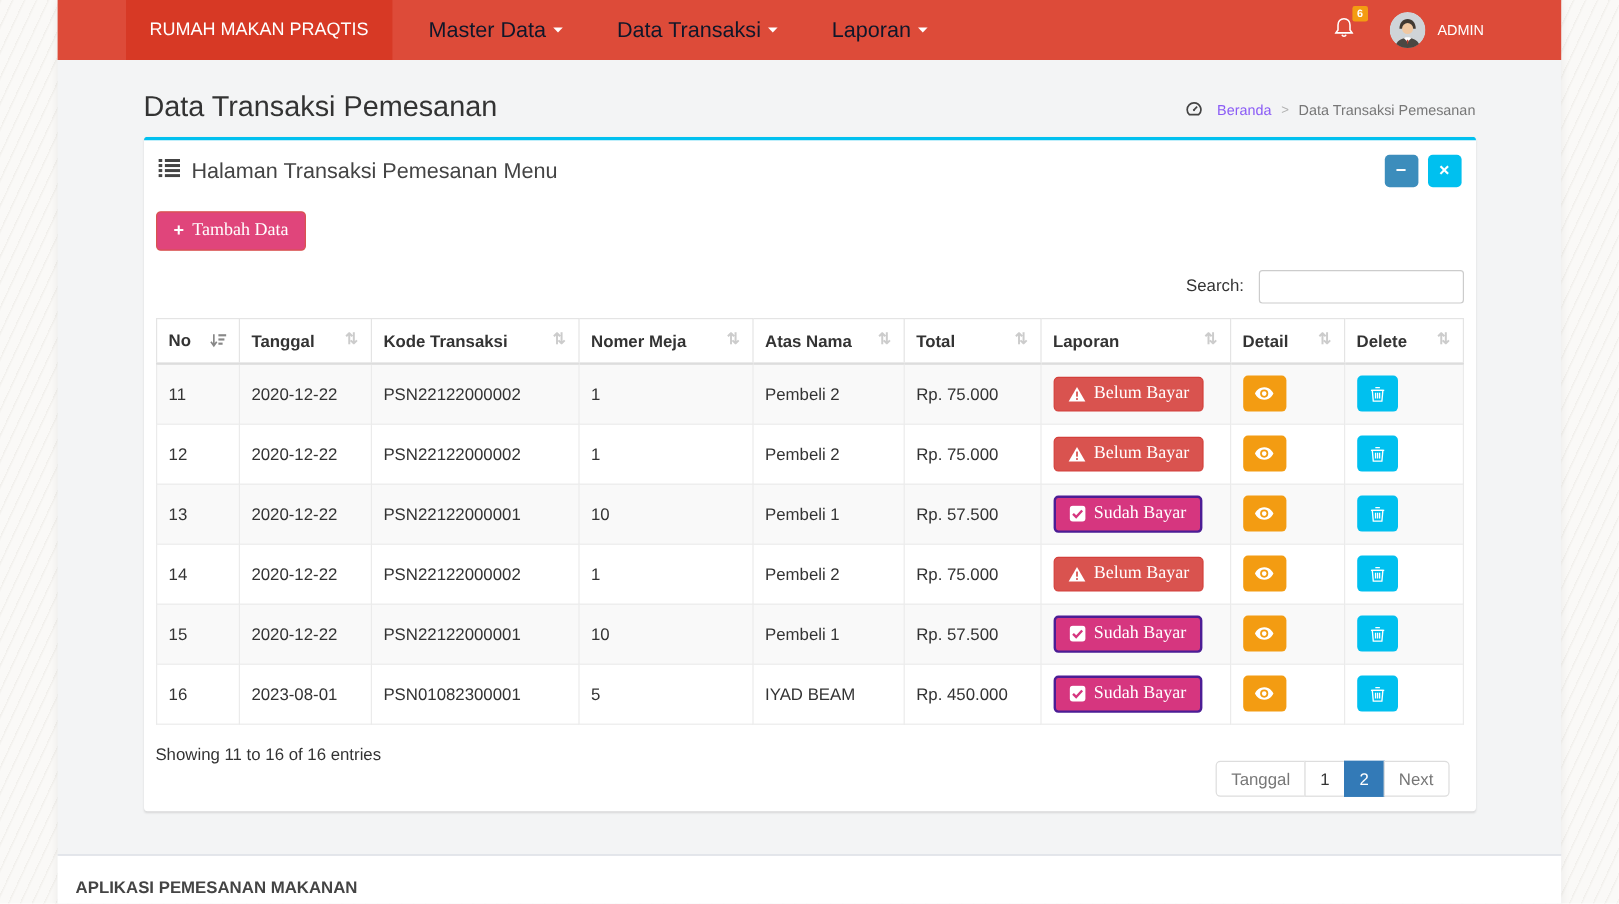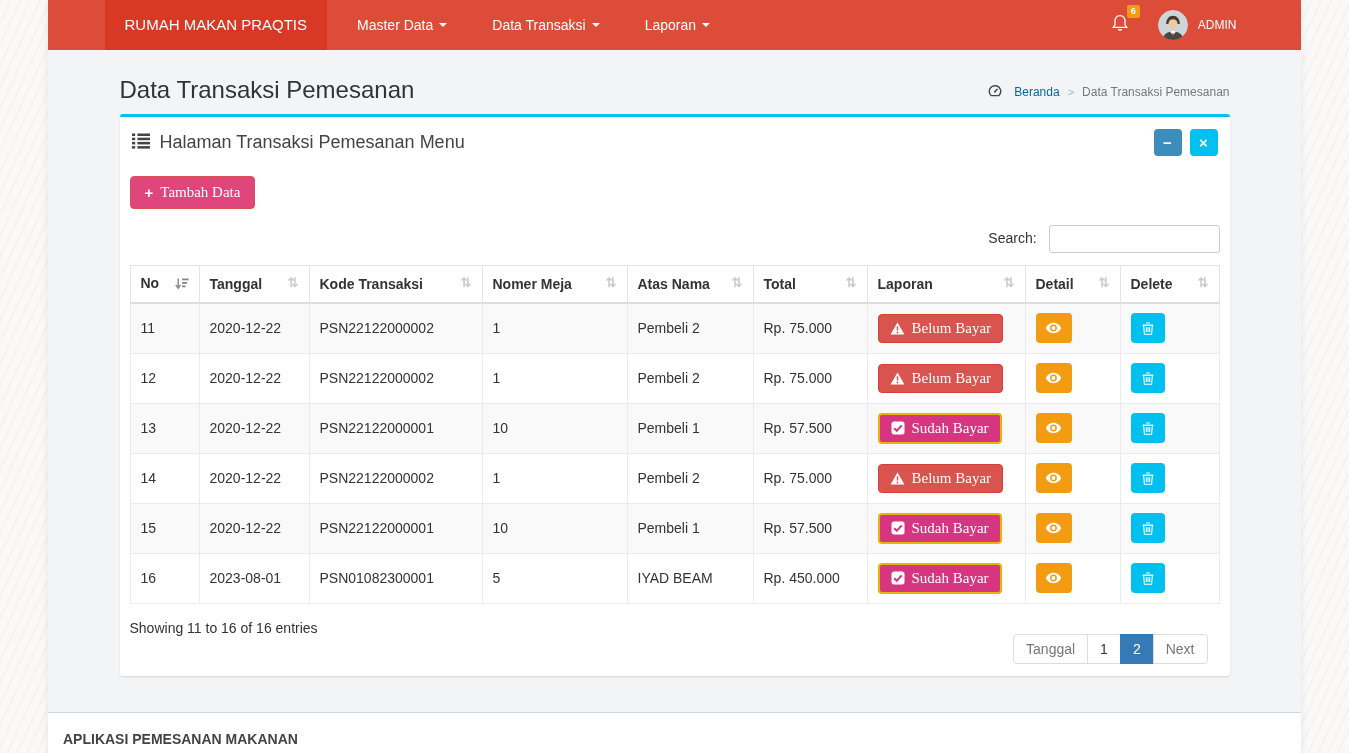--- a/index.html
+++ b/index.html
@@ -11,35 +11,35 @@
       rgba(205,200,190,0.22) 0px, rgba(255,255,255,0) 2px, rgba(255,255,255,0) 9px);
     color:#333;
   }
   .wrapper { width:1253px; margin:0 auto; background:#f3f4f5; min-height:753px; box-shadow:0 0 8px rgba(0,0,0,0.08); }
 
   
   .navbar { height:50px; background:#dd4b39; }
   .navbar-inner { width:1140px; margin:0 auto; height:50px; display:flex; align-items:stretch; }
   .brand { background:#d73925; color:#fff; font-size:15px; line-height:50px; padding:0 20px; text-decoration:none; white-space:nowrap; cursor:pointer; }
   .nav-menus { display:flex; }
-  .nav-item { color:#ffffff; font-size:14px; line-height:50px; padding:0 15px; margin-left:15px; text-decoration:none; cursor:pointer; display:flex; align-items:center; gap:6px; }
+  .nav-item { color:#0f172a; font-size:18px; line-height:50px; padding:0 15px; margin-left:15px; text-decoration:none; cursor:pointer; display:flex; align-items:center; gap:6px; }
   .caret { display:inline-block; width:0; height:0; border-left:4px solid transparent; border-right:4px solid transparent; border-top:4px solid #fff; }
   .nav-right { margin-left:auto; display:flex; align-items:center; gap:26px; padding-right:8px; }
   .bell-wrap { position:relative; cursor:pointer; display:flex; align-items:center; padding:0 4px; }
   .badge-notif { position:absolute; top:-9px; right:-8px; background:#f39c12; color:#fff; font-size:9px; font-weight:bold; padding:2px 4px; border-radius:2px; line-height:1; }
   .user-wrap { display:flex; align-items:center; gap:10px; color:#fff; font-size:12px; cursor:pointer; }
   .avatar { width:30px; height:30px; border-radius:50%; overflow:hidden; display:block; }
 
   
   .content-wrapper { min-height:650px; }
   .container-inner { width:1110px; margin:12px auto; }
   .content-header { padding:14px 0 10px; display:flex; align-items:flex-end; justify-content:space-between; }
   .content-header h1 { font-size:24px; font-weight:normal; color:#333; }
   .breadcrumb { list-style:none; display:flex; align-items:center; gap:8px; font-size:12px; color:#444; padding-bottom:4px; }
-  .breadcrumb a { color:#0369a1; text-decoration:none; display:flex; align-items:center; gap:12px; cursor:pointer; }
+  .breadcrumb a { color:#8b5cf6; text-decoration:none; display:flex; align-items:center; gap:12px; cursor:pointer; }
   .bc-sep { color:#b0b0b0; font-size:11px; }
   .bc-active { color:#777; }
 
   
   .box { background:#fff; border-top:3px solid #00c0ef; border-radius:3px; box-shadow:0 1px 2px rgba(0,0,0,0.12); margin-bottom:20px; }
   .box-header { display:flex; align-items:center; padding:12px 12px 10px; }
   .box-header h3 { font-size:18px; font-weight:normal; color:#444; margin-left:10px; }
   .box-tools { margin-left:auto; display:flex; gap:8px; }
   .tool-btn { width:28px; height:27px; border:none; border-radius:4px; color:#fff; font-size:15px; font-weight:bold; cursor:pointer; line-height:1; }
   .tool-min { background:#3c8dbc; }
@@ -59,21 +59,21 @@
   .table th { text-align:left; font-size:14px; font-weight:bold; color:#333; padding:9px 10px;
     border:1px solid #e4e4e4; border-bottom:2px solid #ddd; cursor:pointer; white-space:nowrap; }
   .table th .sort-glyph { float:right; color:#ccc; font-size:13px; line-height:1.1; }
   .table th .sort-asc { float:right; margin-top:2px; }
   .table td { font-size:14px; color:#333; padding:9px 10px; border:1px solid #ebebeb; vertical-align:middle; height:50px; }
   .table tbody tr:nth-child(odd) { background:#f9f9f9; }
 
   .btn-status { border-radius:4px; color:#fff; font-family:"Liberation Serif", serif; font-size:15px;
     padding:5px 11px; cursor:pointer; display:inline-flex; align-items:center; gap:7px; white-space:nowrap; }
   .st-unpaid { background:#d9534f; border:1px solid #d43f3a; }
-  .st-paid { background:#d6367f; border:2px solid #eab308; }
+  .st-paid { background:#d6367f; border:2px solid #4c1d95; }
 
   .btn-icon { width:36px; height:30px; border-radius:4px; border:none; cursor:pointer; display:inline-flex; align-items:center; justify-content:center; }
   .btn-detail { background:#f39c12; }
   .btn-delete { background:#00c0ef; width:34px; }
 
   
   .dt-bottom { display:flex; justify-content:space-between; align-items:flex-start; }
   .dt-info { font-size:14px; color:#333; margin-top:16px; }
   .pagination { list-style:none; display:flex; margin-top:30px; margin-right:12px; }
   .pagination li { border:1px solid #ddd; background:#fff; color:#777; font-size:14px; padding:6px 12px; margin-left:-1px; cursor:pointer; }

